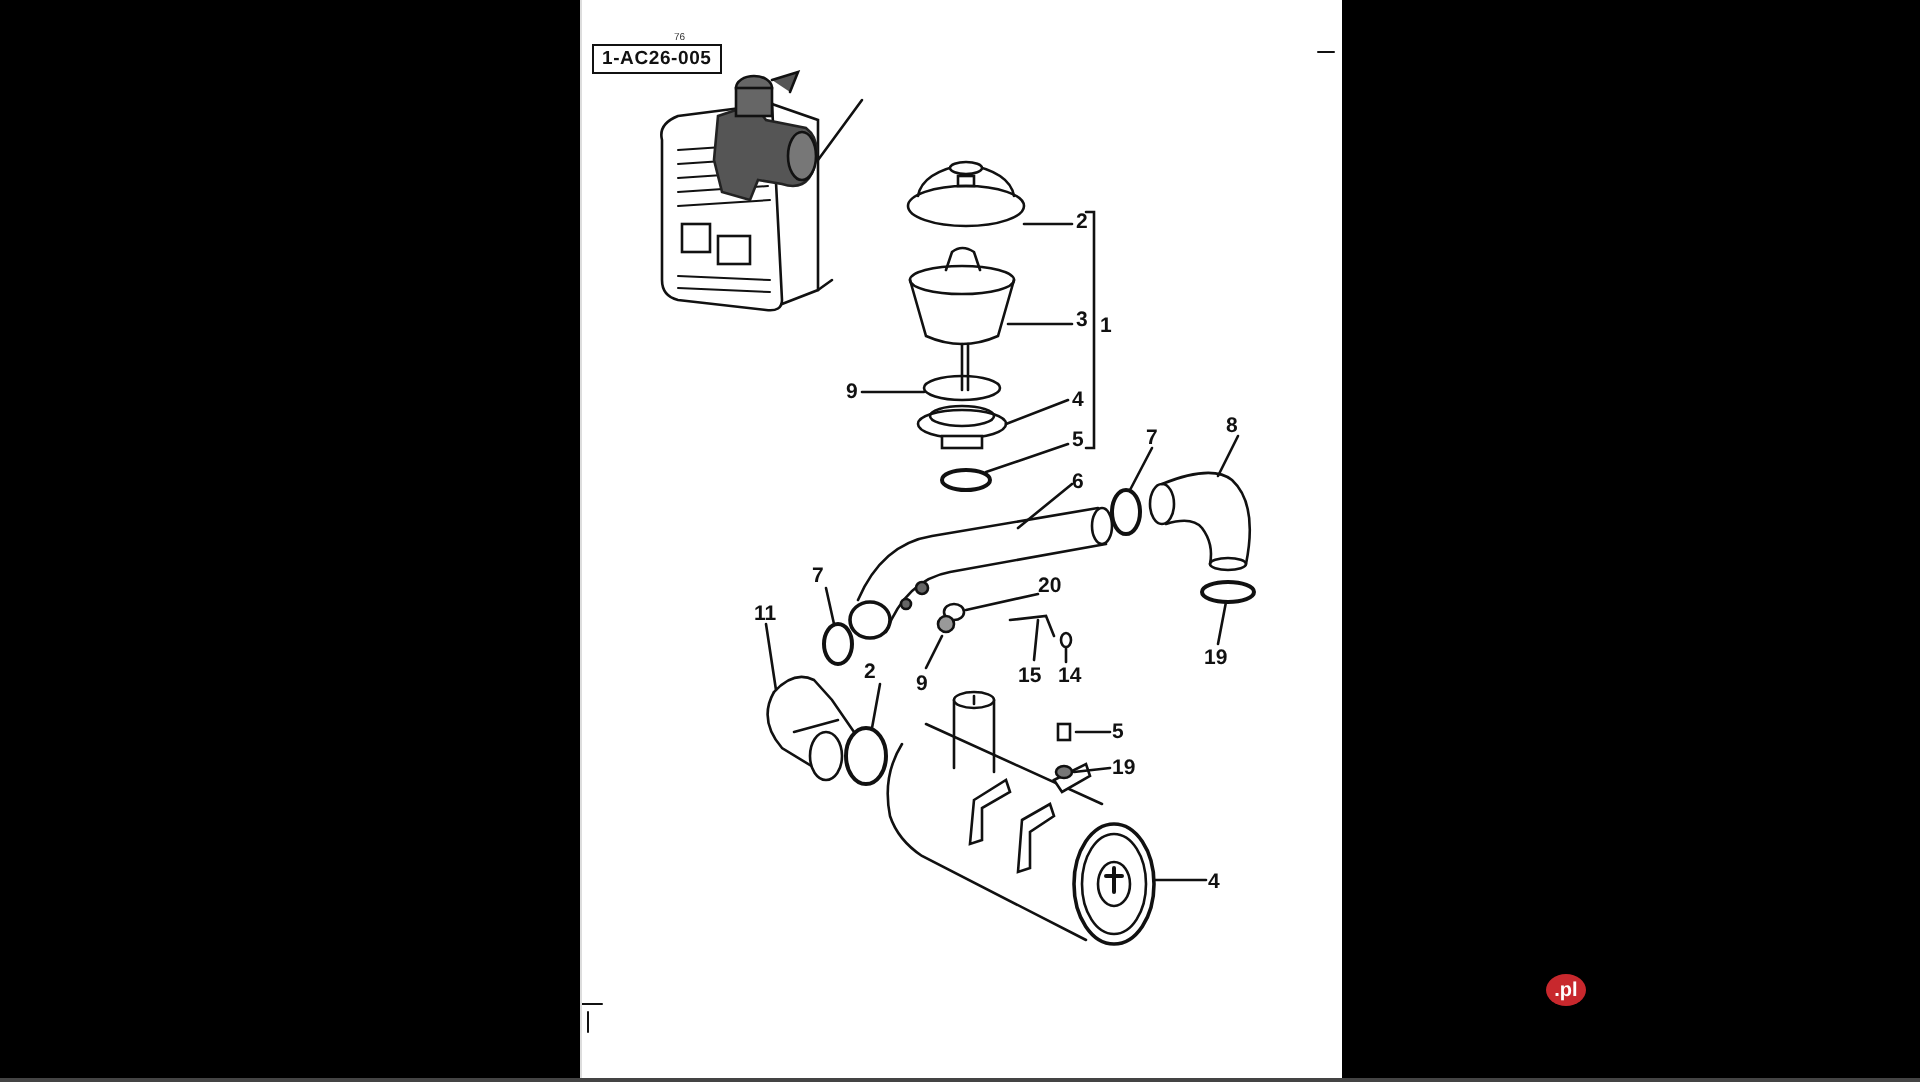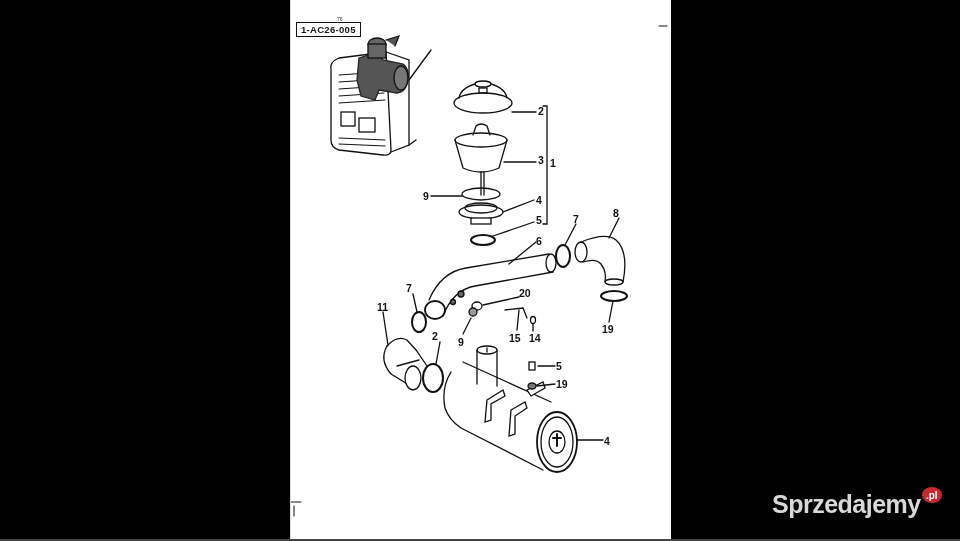--- a/index.html
+++ b/index.html
@@ -179,16 +179,15 @@
   <span class="callout" style="left:167px;top:336px">9</span>
   <span class="callout" style="left:218px;top:332px">15</span>
   <span class="callout" style="left:238px;top:332px">14</span>
   <span class="callout" style="left:311px;top:323px">19</span>
   <span class="callout" style="left:265px;top:360px">5</span>
   <span class="callout" style="left:265px;top:378px">19</span>
   <span class="callout" style="left:313px;top:435px">4</span>
 </div>
 
 <div class="watermark">
-  <span class="wm-text">Sprzedajemy</span>
   <span class="wm-badge">.pl</span>
 </div>
 <div class="bottom-bar"></div>
 
 </body></html>

